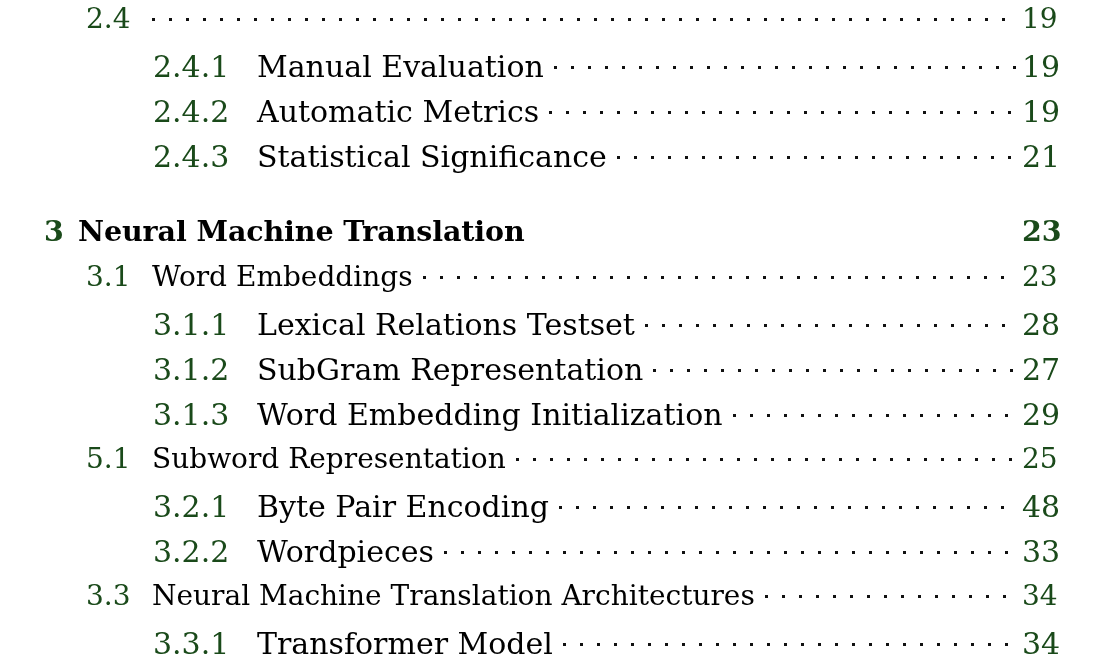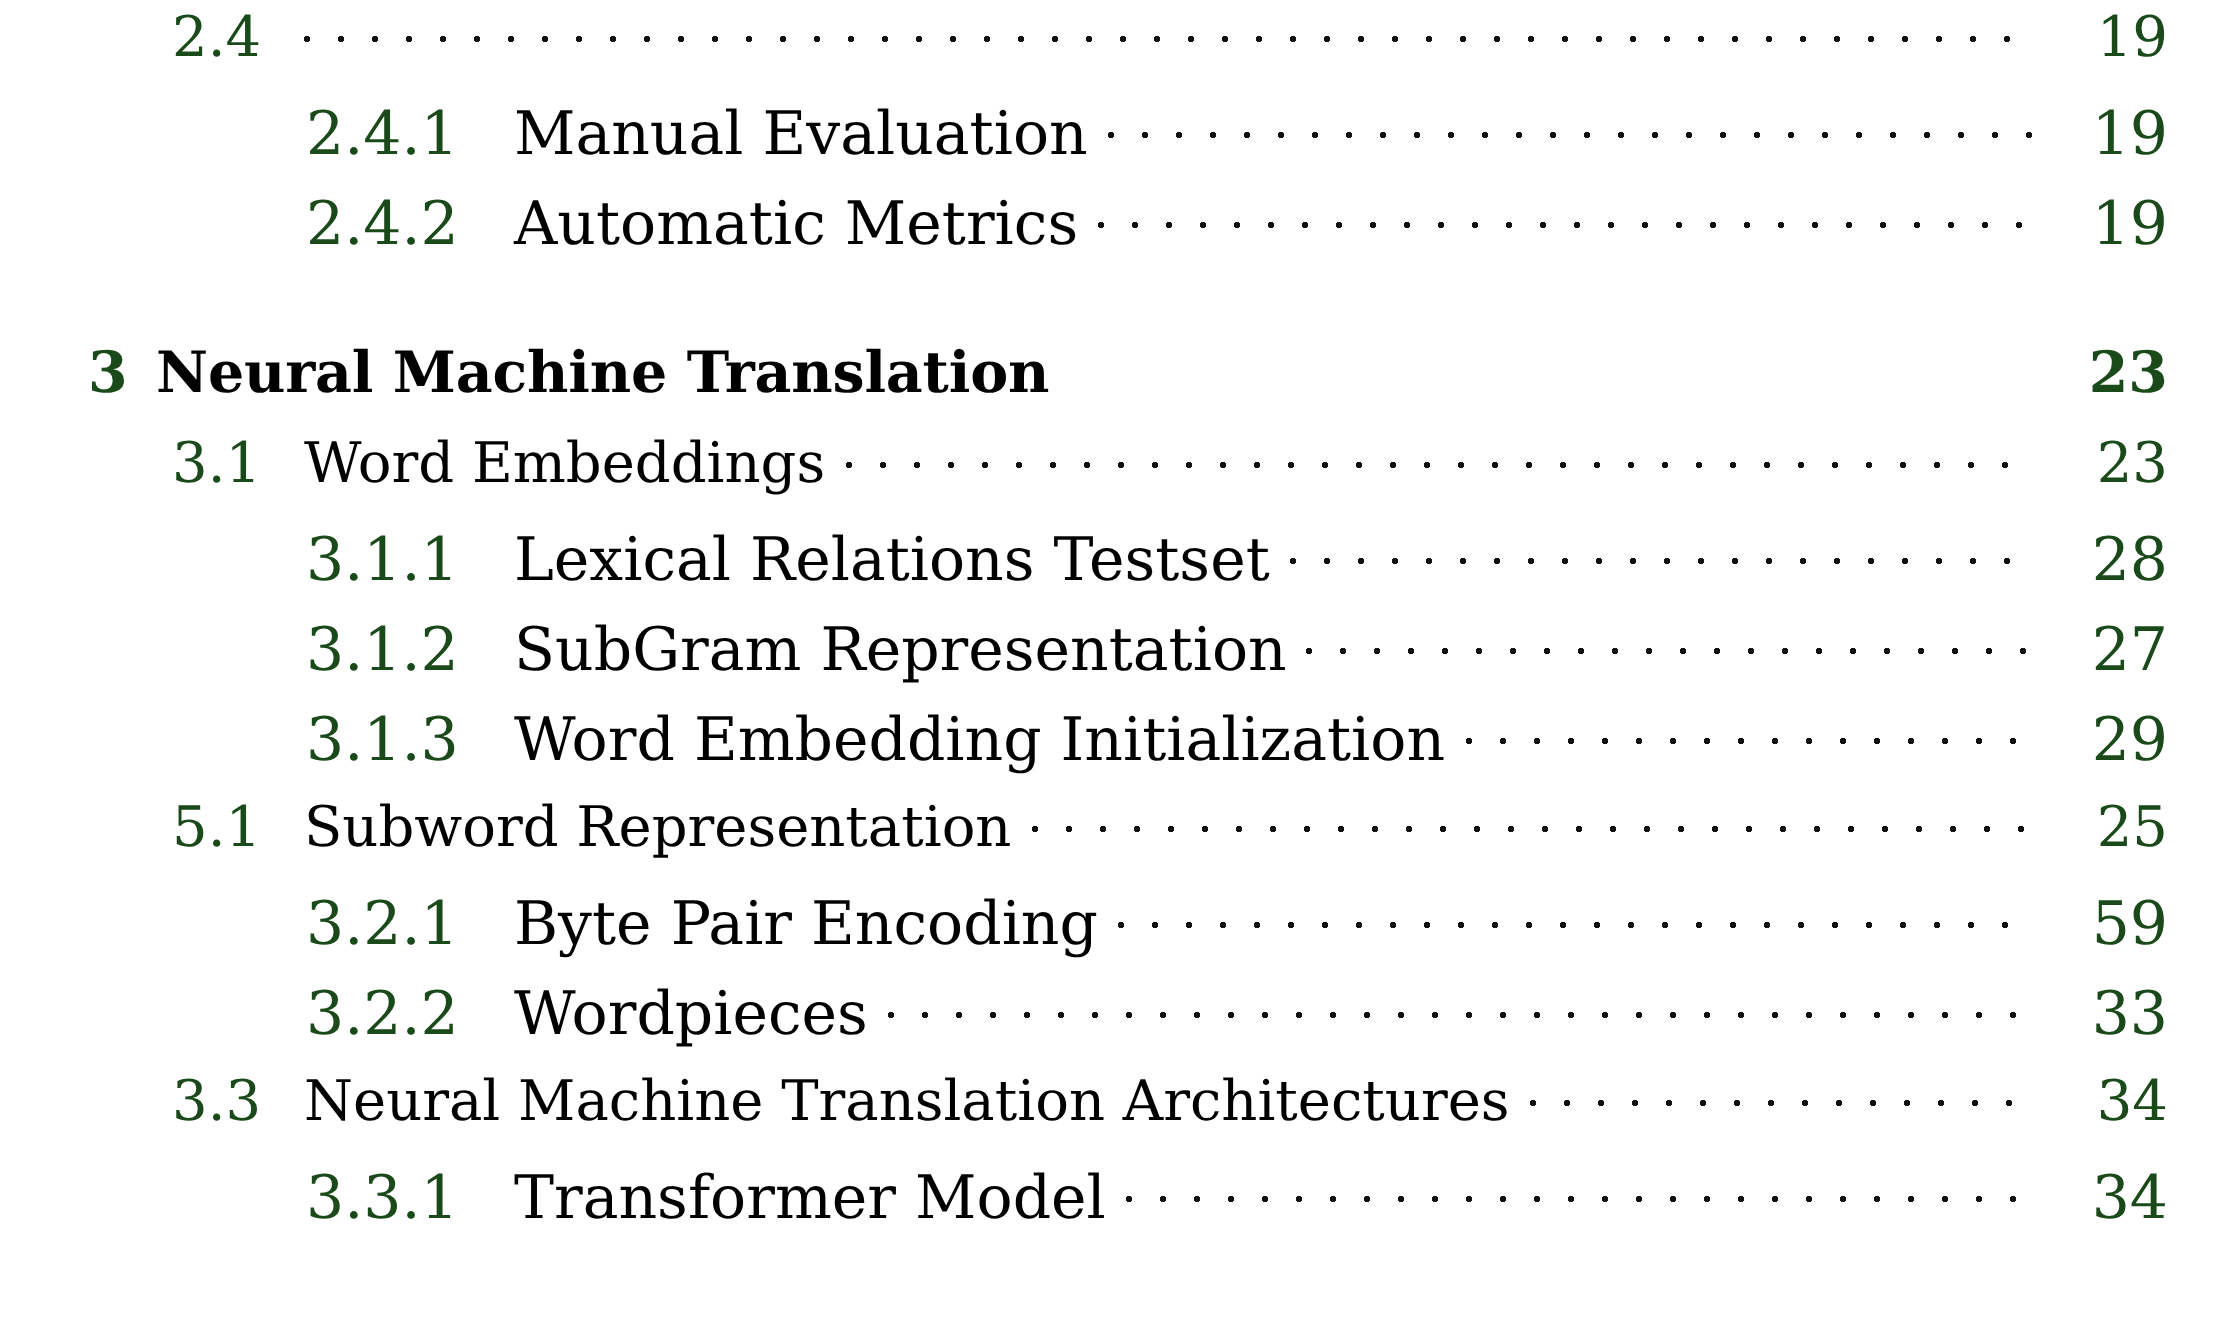--- a/index.html
+++ b/index.html
@@ -109,21 +109,20 @@
     bottom: 0.26em;
     height: 3px;
     background-image: radial-gradient(circle at 1.5px 1.5px, #111111 1.5px, rgba(0,0,0,0) 1.6px);
     background-size: 17px 3px;
     background-repeat: repeat-x;
   }
 
   .page {
     flex: 0 0 auto;
     width: 62px;
-    text-align: right;
     padding-right: 28px;
     font-variant-numeric: lining-nums;
   }
 </style>
 </head>
 <body>
 
 <div id="toc">
     <div class="toc-row lvl-section">
       <span class="num">2.4</span>
@@ -134,20 +133,26 @@
       <span class="num">2.4.1</span>
       <span class="title">Manual Evaluation</span>
       <span class="leader"></span>
       <span class="page">19</span>
     </div>
     <div class="toc-row lvl-subsection">
       <span class="num">2.4.2</span>
       <span class="title">Automatic Metrics</span>
       <span class="leader"></span>
       <span class="page">19</span>
+    </div>
+    <div class="toc-row lvl-subsection">
+      <span class="num">2.4.3</span>
+      <span class="title">Statistical Significance</span>
+      <span class="leader"></span>
+      <span class="page">21</span>
     </div>
     <div class="toc-row lvl-chapter gap-before">
       <span class="num">3</span>
       <span class="title">Neural Machine Translation</span>
       <span class="leader" style="visibility: hidden;"></span>
       <span class="page">23</span>
     </div>
     <div class="toc-row lvl-section">
       <span class="num">3.1</span>
       <span class="title">Word Embeddings</span>
@@ -175,21 +180,21 @@
     <div class="toc-row lvl-section">
       <span class="num">5.1</span>
       <span class="title">Subword Representation</span>
       <span class="leader"></span>
       <span class="page">25</span>
     </div>
     <div class="toc-row lvl-subsection">
       <span class="num">3.2.1</span>
       <span class="title">Byte Pair Encoding</span>
       <span class="leader"></span>
-      <span class="page">59</span>
+      <span class="page">48</span>
     </div>
     <div class="toc-row lvl-subsection">
       <span class="num">3.2.2</span>
       <span class="title">Wordpieces</span>
       <span class="leader"></span>
       <span class="page">33</span>
     </div>
     <div class="toc-row lvl-section">
       <span class="num">3.3</span>
       <span class="title">Neural Machine Translation Architectures</span>

